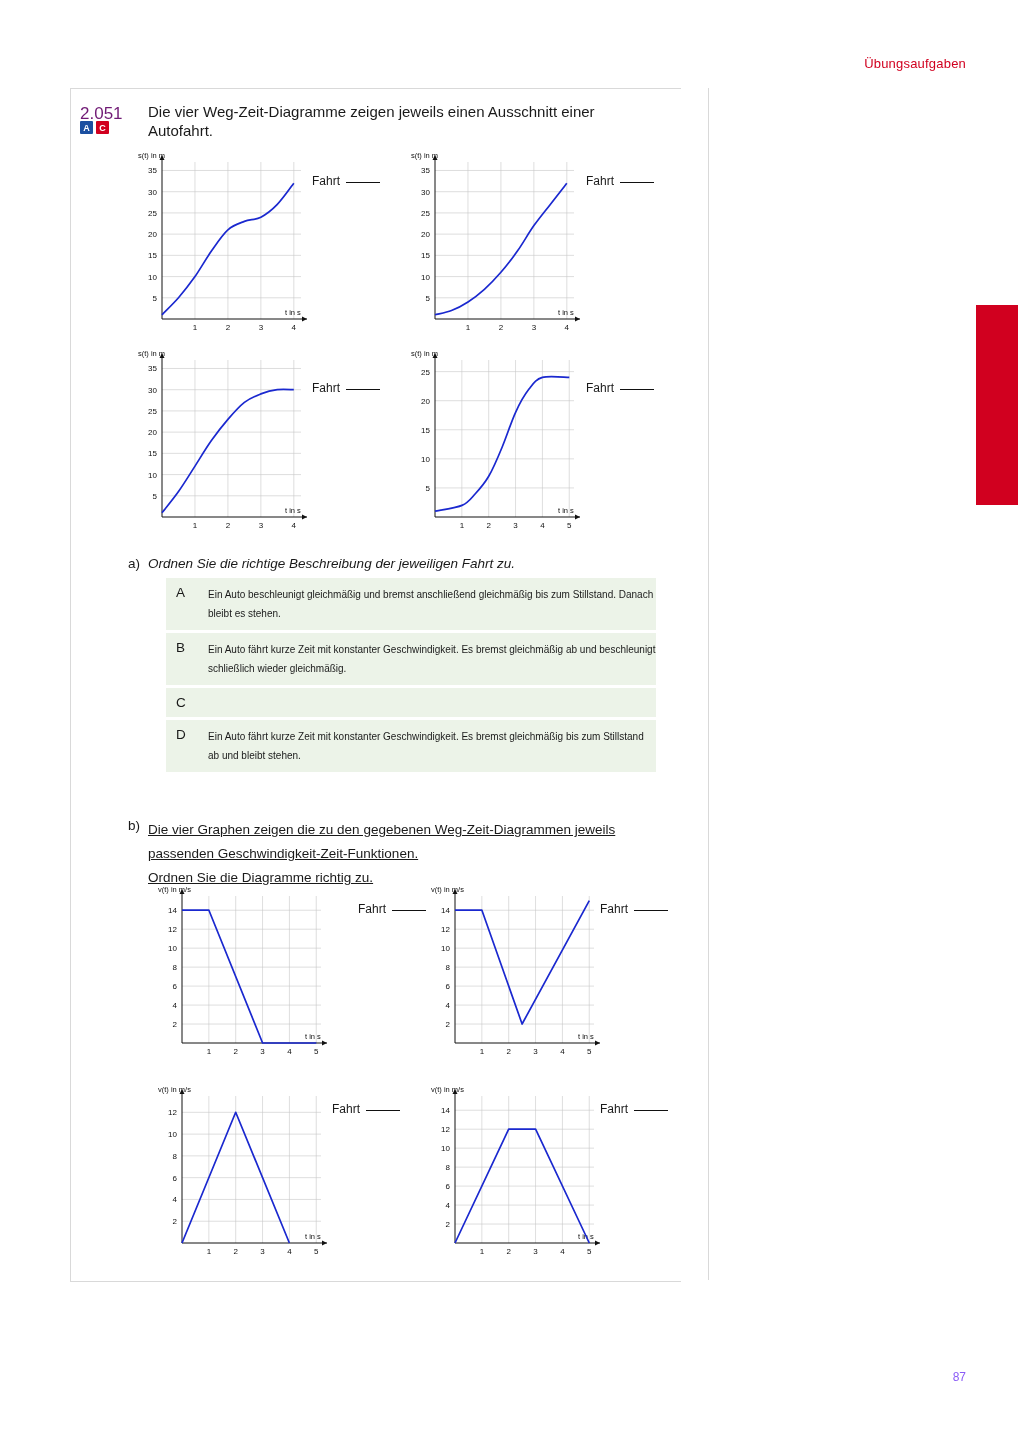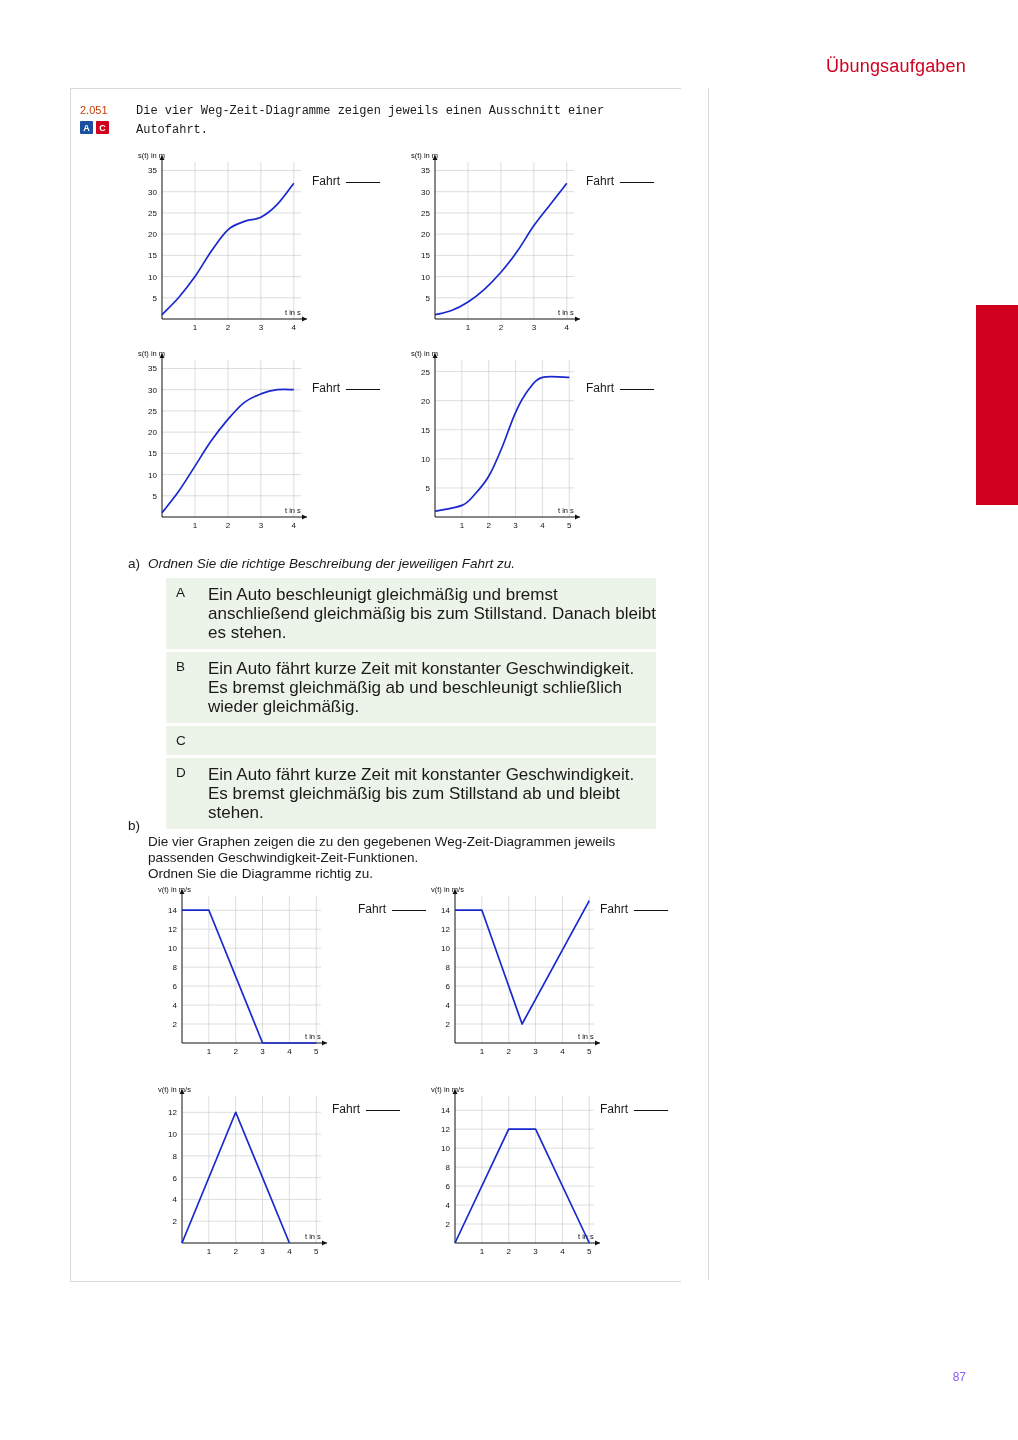--- a/index.html
+++ b/index.html
@@ -5,21 +5,21 @@
   html,body{margin:0;padding:0;}
   body{
     width:1018px;height:1440px;background:#ffffff;
     font-family:"Liberation Sans", sans-serif;
     color:#1a1a1a;position:relative;overflow:hidden;
   }
   .page{position:absolute;inset:0;}
 
   .header-label{
     position:absolute;top:56px;right:52px;
-    color:#d1001f;font-size:18px;letter-spacing:.2px;
+    color:#d1001f;font-size:13px;letter-spacing:.2px;
   }
 
   .content-box{
     position:absolute;left:70px;top:88px;width:610px;height:1192px;
     border:1px solid #d9d9d9;border-right:none;background:#fff;
   }
   .vline{
     position:absolute;left:708px;top:88px;width:1px;height:1192px;background:#d9d9d9;
   }
 
@@ -30,47 +30,47 @@
   .side-tab span{
     display:block;white-space:nowrap;
     transform:rotate(-90deg);transform-origin:left top;
     position:absolute;left:14px;top:190px;
     font-size:11.5px;font-weight:bold;line-height:13px;text-align:left;
   }
 
   .page-num{position:absolute;right:52px;top:1370px;color:#8b5cf6;font-size:12px;}
 
   
-  .task-no{position:absolute;left:80px;top:104px;font-size:11px;color:#c2410c;}
+  .task-no{position:absolute;left:80px;top:104px;font-size:17px;color:#701a75;}
   .badges{position:absolute;left:80px;top:121px;display:flex;gap:3px;}
   .badge{width:13px;height:13px;font-size:9px;font-weight:bold;color:#fff;
     display:flex;align-items:center;justify-content:center;border-radius:1px;}
   .badge.a{background:#1b4fa0;}
   .badge.c{background:#d1001f;}
 
-  .task-text{position:absolute;left:136px;top:102px;width:500px;font-size:12px;line-height:19px;font-family:Liberation Mono, monospace;}
+  .task-text{position:absolute;left:148px;top:102px;width:500px;font-size:15px;line-height:19px;}
 
   
   .chart{position:absolute;}
   .fahrt{position:absolute;font-size:12px;white-space:nowrap;}
   .fahrt .rule{display:inline-block;width:34px;border-bottom:1px solid #111;margin-left:6px;vertical-align:2px;}
 
   
   .part-a{position:absolute;left:128px;top:556px;font-size:13.5px;}
   .part-a .lbl{position:absolute;left:0;top:0;}
   .part-a .txt{position:absolute;left:20px;top:0;width:480px;font-style:italic;}
 
   .opts{position:absolute;left:166px;top:578px;width:490px;}
   .opt{background:#ecf3e8;display:flex;padding:7px 0 7px 0;margin-bottom:3px;}
   .opt .k{width:42px;padding-left:10px;box-sizing:border-box;font-size:13.5px;}
-  .opt .d{flex:1;font-size:17px;line-height:19px;}
+  .opt .d{flex:1;font-size:10px;line-height:19px;}
 
   .part-b{position:absolute;left:128px;top:818px;font-size:13.5px;}
   .part-b .lbl{position:absolute;left:0;top:0;}
-  .part-b .txt{position:absolute;left:20px;top:16px;width:520px;line-height:16px;}
+  .part-b .txt{position:absolute;left:20px;top:0;width:520px;line-height:24px;text-decoration:underline;}
 
   svg{display:block;}
 </style>
 </head>
 <body>
 
 <div class="page">
 
   <div class="header-label">Übungsaufgaben</div>
 

